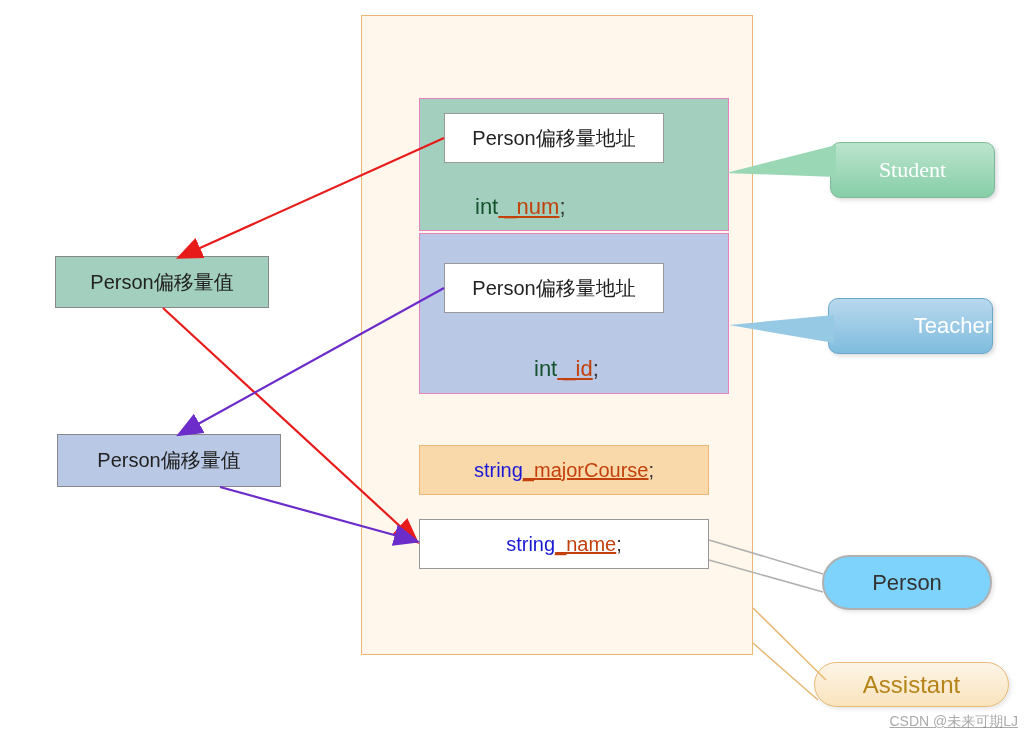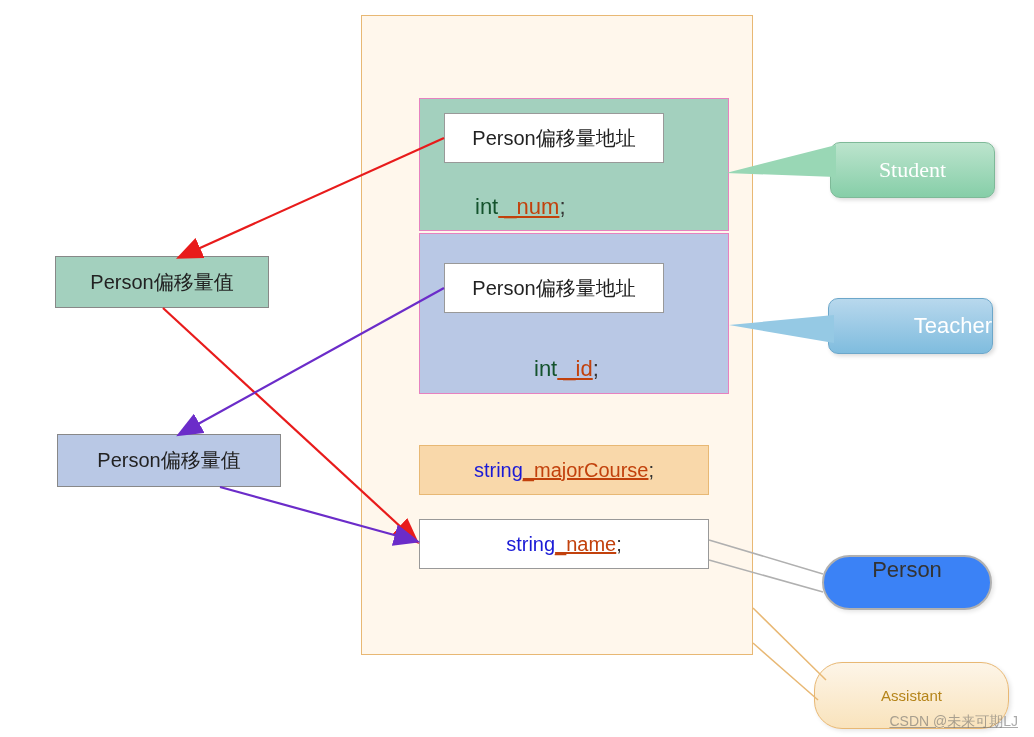--- a/index.html
+++ b/index.html
@@ -184,42 +184,43 @@
       border-right: 105px solid #95C9E4;
       border-top: 10px solid transparent;
       border-bottom: 18px solid transparent;
     }
     .callout-person {
       position: absolute;
       left: 822px;
       top: 555px;
       width: 170px;
       height: 55px;
-      background: #3b82f6;
+      background: #7dd3fc;
       border: 2px solid #B0B0B0;
       border-radius: 28px;
       display: flex;
+      align-items: center;
       justify-content: center;
       font-size: 22px;
       color: #333;
       box-shadow: 2px 2px 4px rgba(0,0,0,0.1);
     }
     .callout-assistant {
       position: absolute;
       left: 814px;
       top: 662px;
       width: 195px;
-      height: 67px;
+      height: 45px;
       background: linear-gradient(#FDF5E8, #F9E3BC);
       border: 1px solid #E8B874;
       border-radius: 28px;
       display: flex;
       align-items: center;
       justify-content: center;
-      font-size: 15px;
+      font-size: 24px;
       color: #B58419;
       box-shadow: 2px 2px 4px rgba(0,0,0,0.1);
     }
     .kw-type { color: #14532d; }
     .kw-string { color: #1A1AD6; }
     .var-name { color: #c2410c; text-decoration: underline; }
     .semi { color: #333; }
     svg.arrows {
       position: absolute;
       left: 0; top: 0;

